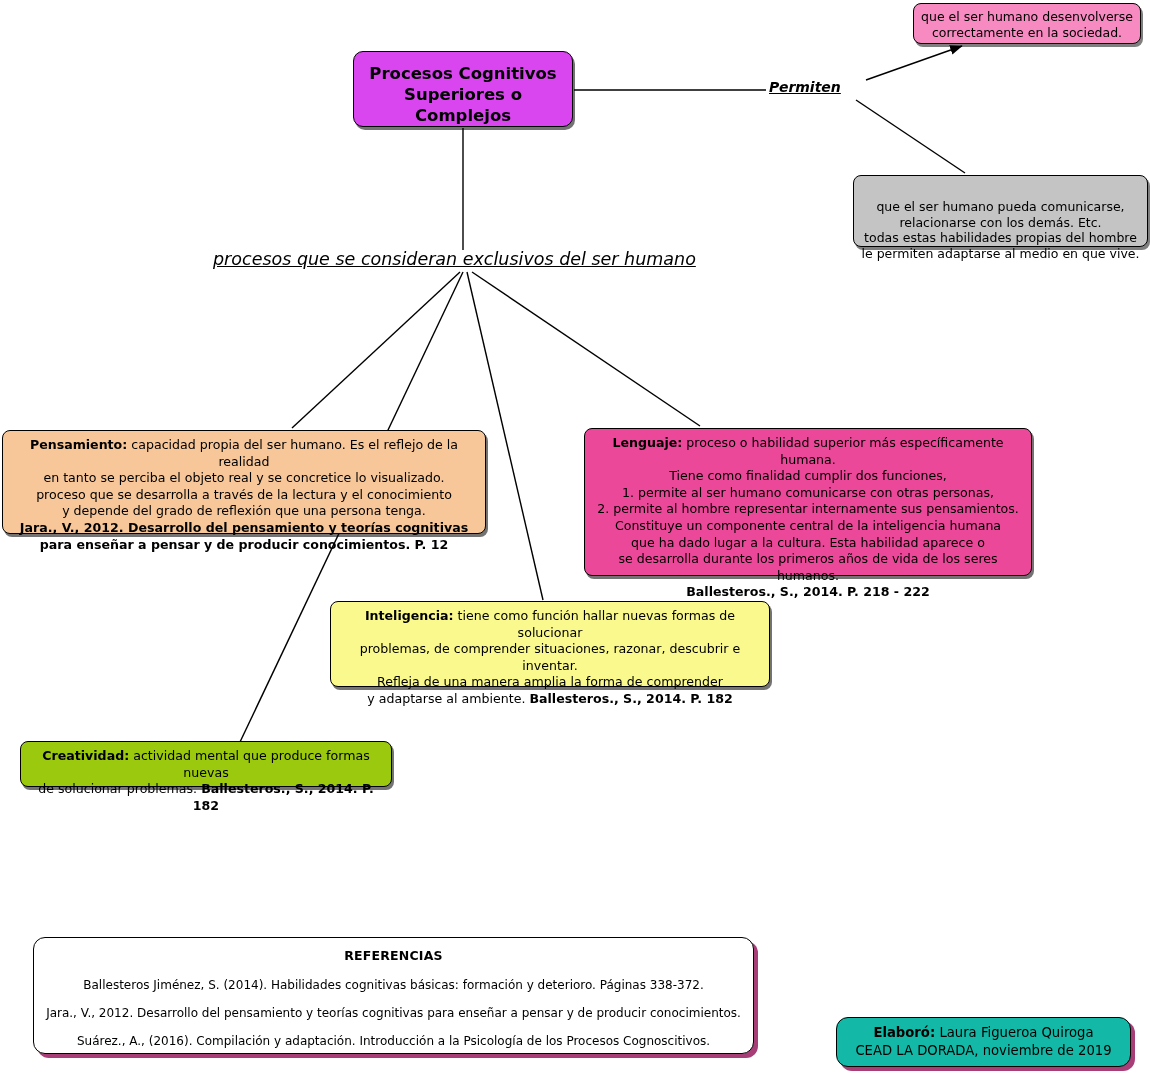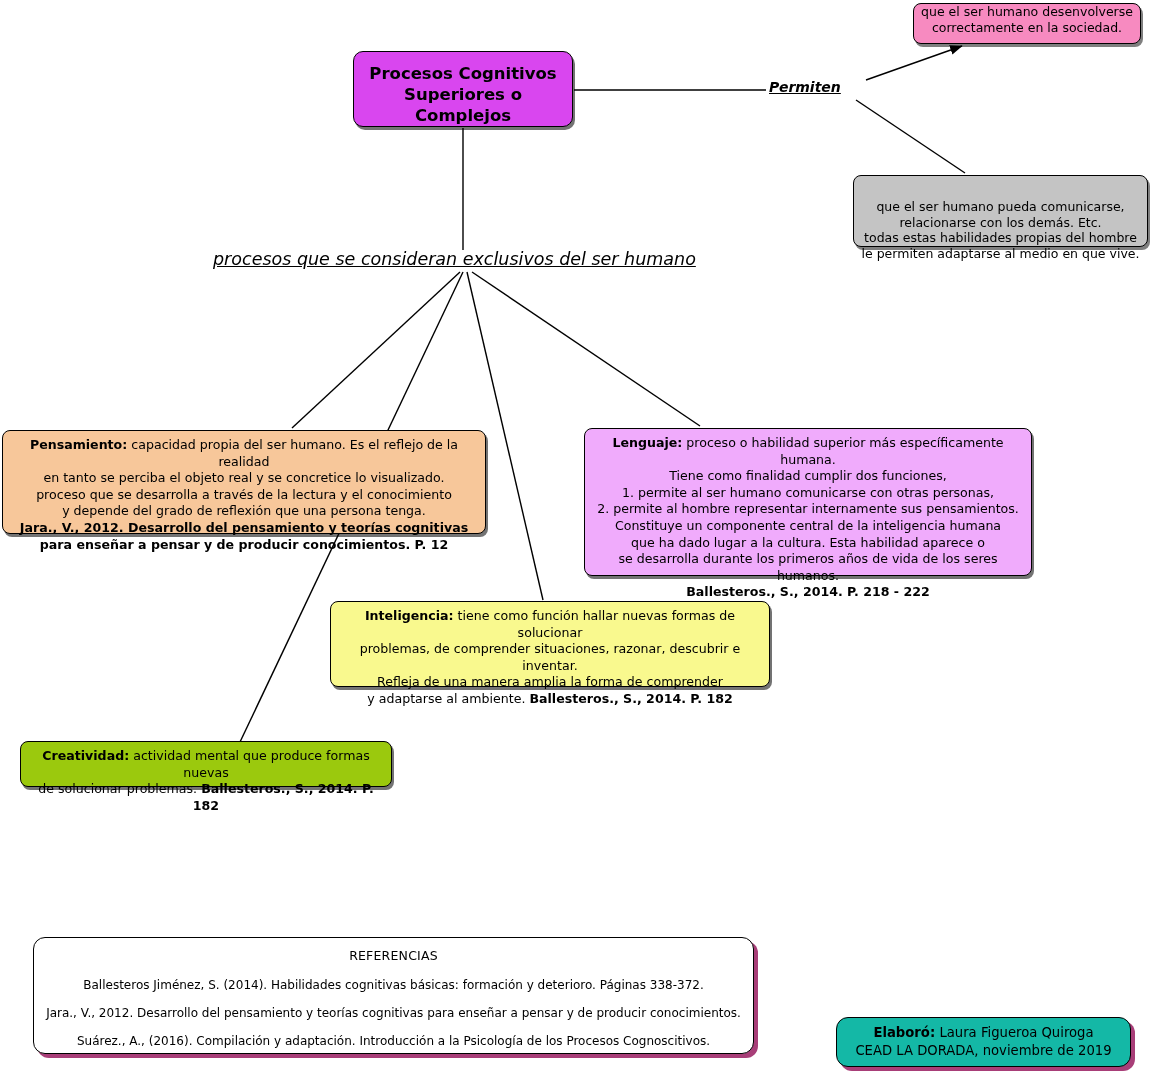--- a/index.html
+++ b/index.html
@@ -78,20 +78,21 @@
   
   .pink-box {
     left: 913px;
     top: 3px;
     width: 228px;
     height: 41px;
     background: #f78ac0;
     border-radius: 8px;
     font-size: 12.5px;
     line-height: 15.5px;
+    padding-top: 5px;
     box-shadow: 2px 3px 0 rgba(0,0,0,0.5);
   }
   .gray-box {
     left: 853px;
     top: 175px;
     width: 295px;
     height: 72px;
     background: #c4c4c4;
     border-radius: 8px;
     font-size: 12.5px;
@@ -115,21 +116,21 @@
     top: 430px;
     width: 484px;
     height: 104px;
     background: #f7c79a;
   }
   .lenguaje {
     left: 584px;
     top: 428px;
     width: 448px;
     height: 148px;
-    background: #f0abfc;
+    background: #ec4899;
   }
   .inteligencia {
     left: 330px;
     top: 601px;
     width: 440px;
     height: 86px;
     background: #f9f98e;
   }
   .creatividad {
     left: 20px;
@@ -146,21 +147,21 @@
     width: 721px;
     height: 117px;
     background: #ffffff;
     border-radius: 12px;
     border: 1.5px solid #000000;
     box-shadow: 4px 4px 0 #a83e78;
     padding-top: 10px;
     font-size: 12px;
   }
   .refs .refs-title {
-    font-weight: normal;
+    font-weight: bold;
     font-size: 12.5px;
     letter-spacing: 0.2px;
     margin-bottom: 15px;
   }
   .refs .ref-line {
     margin: 0 10px 13px 10px;
     line-height: 15px;
   }
   .elaboro {
     left: 836px;

